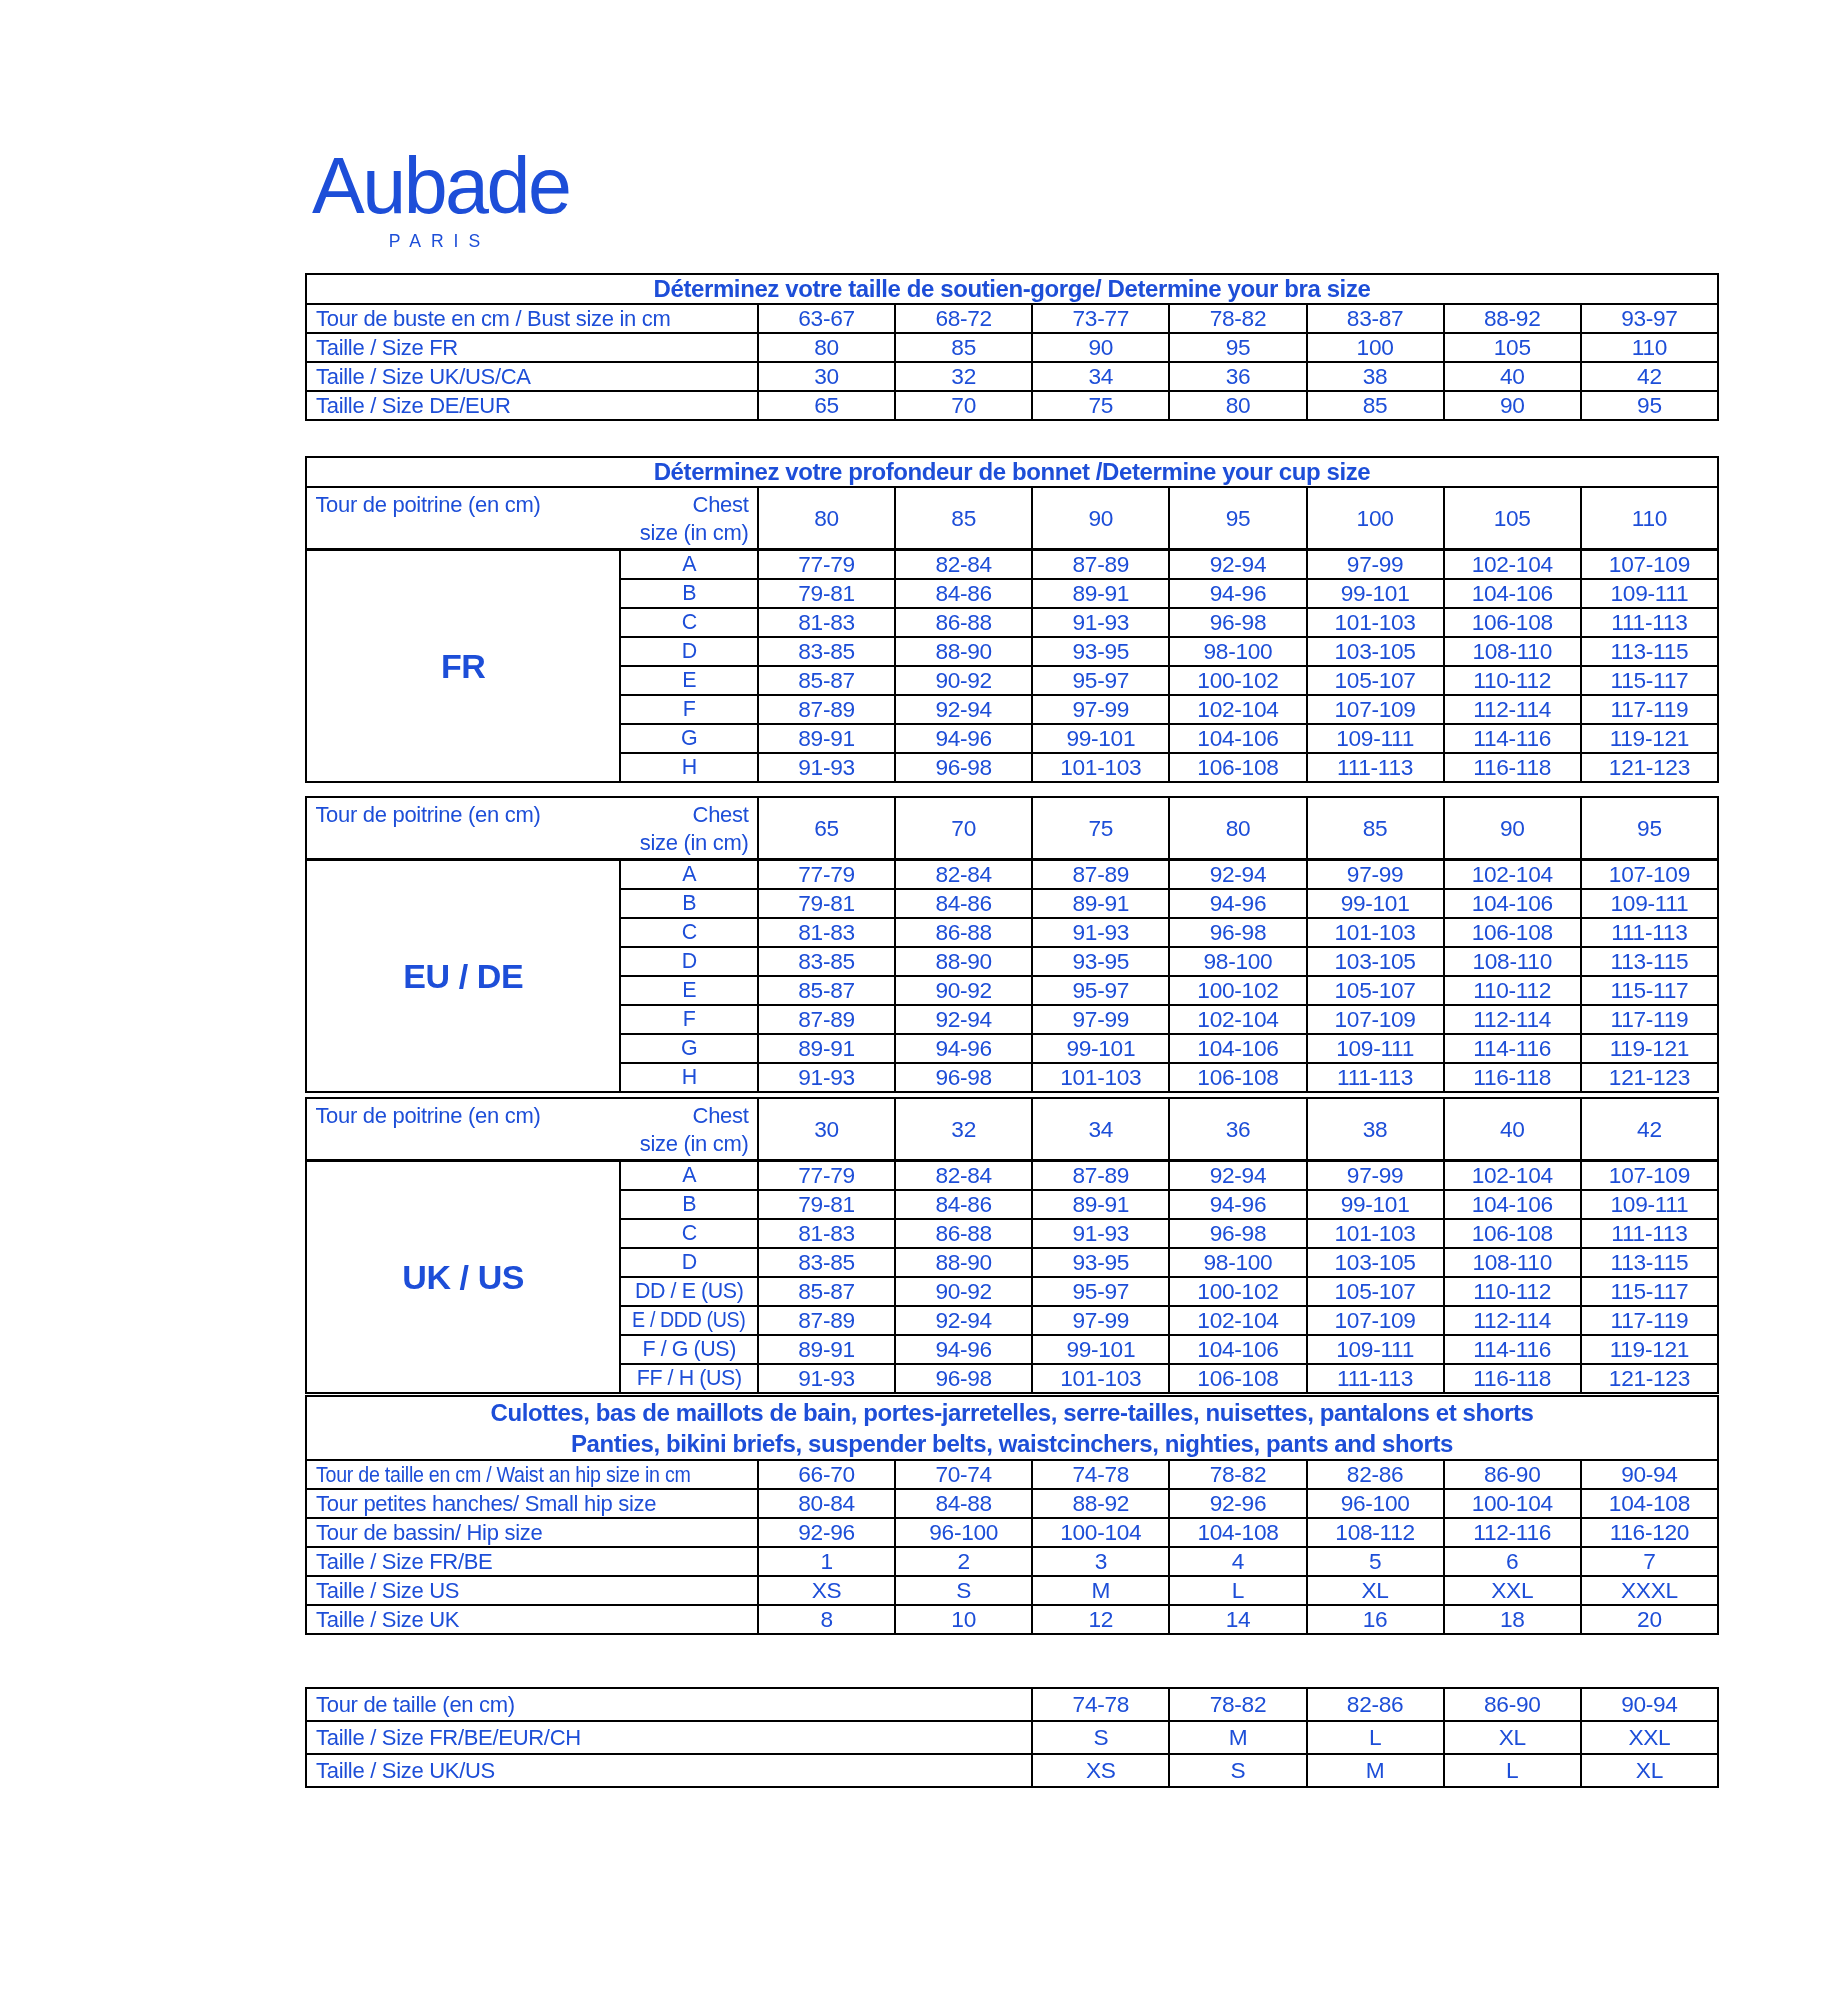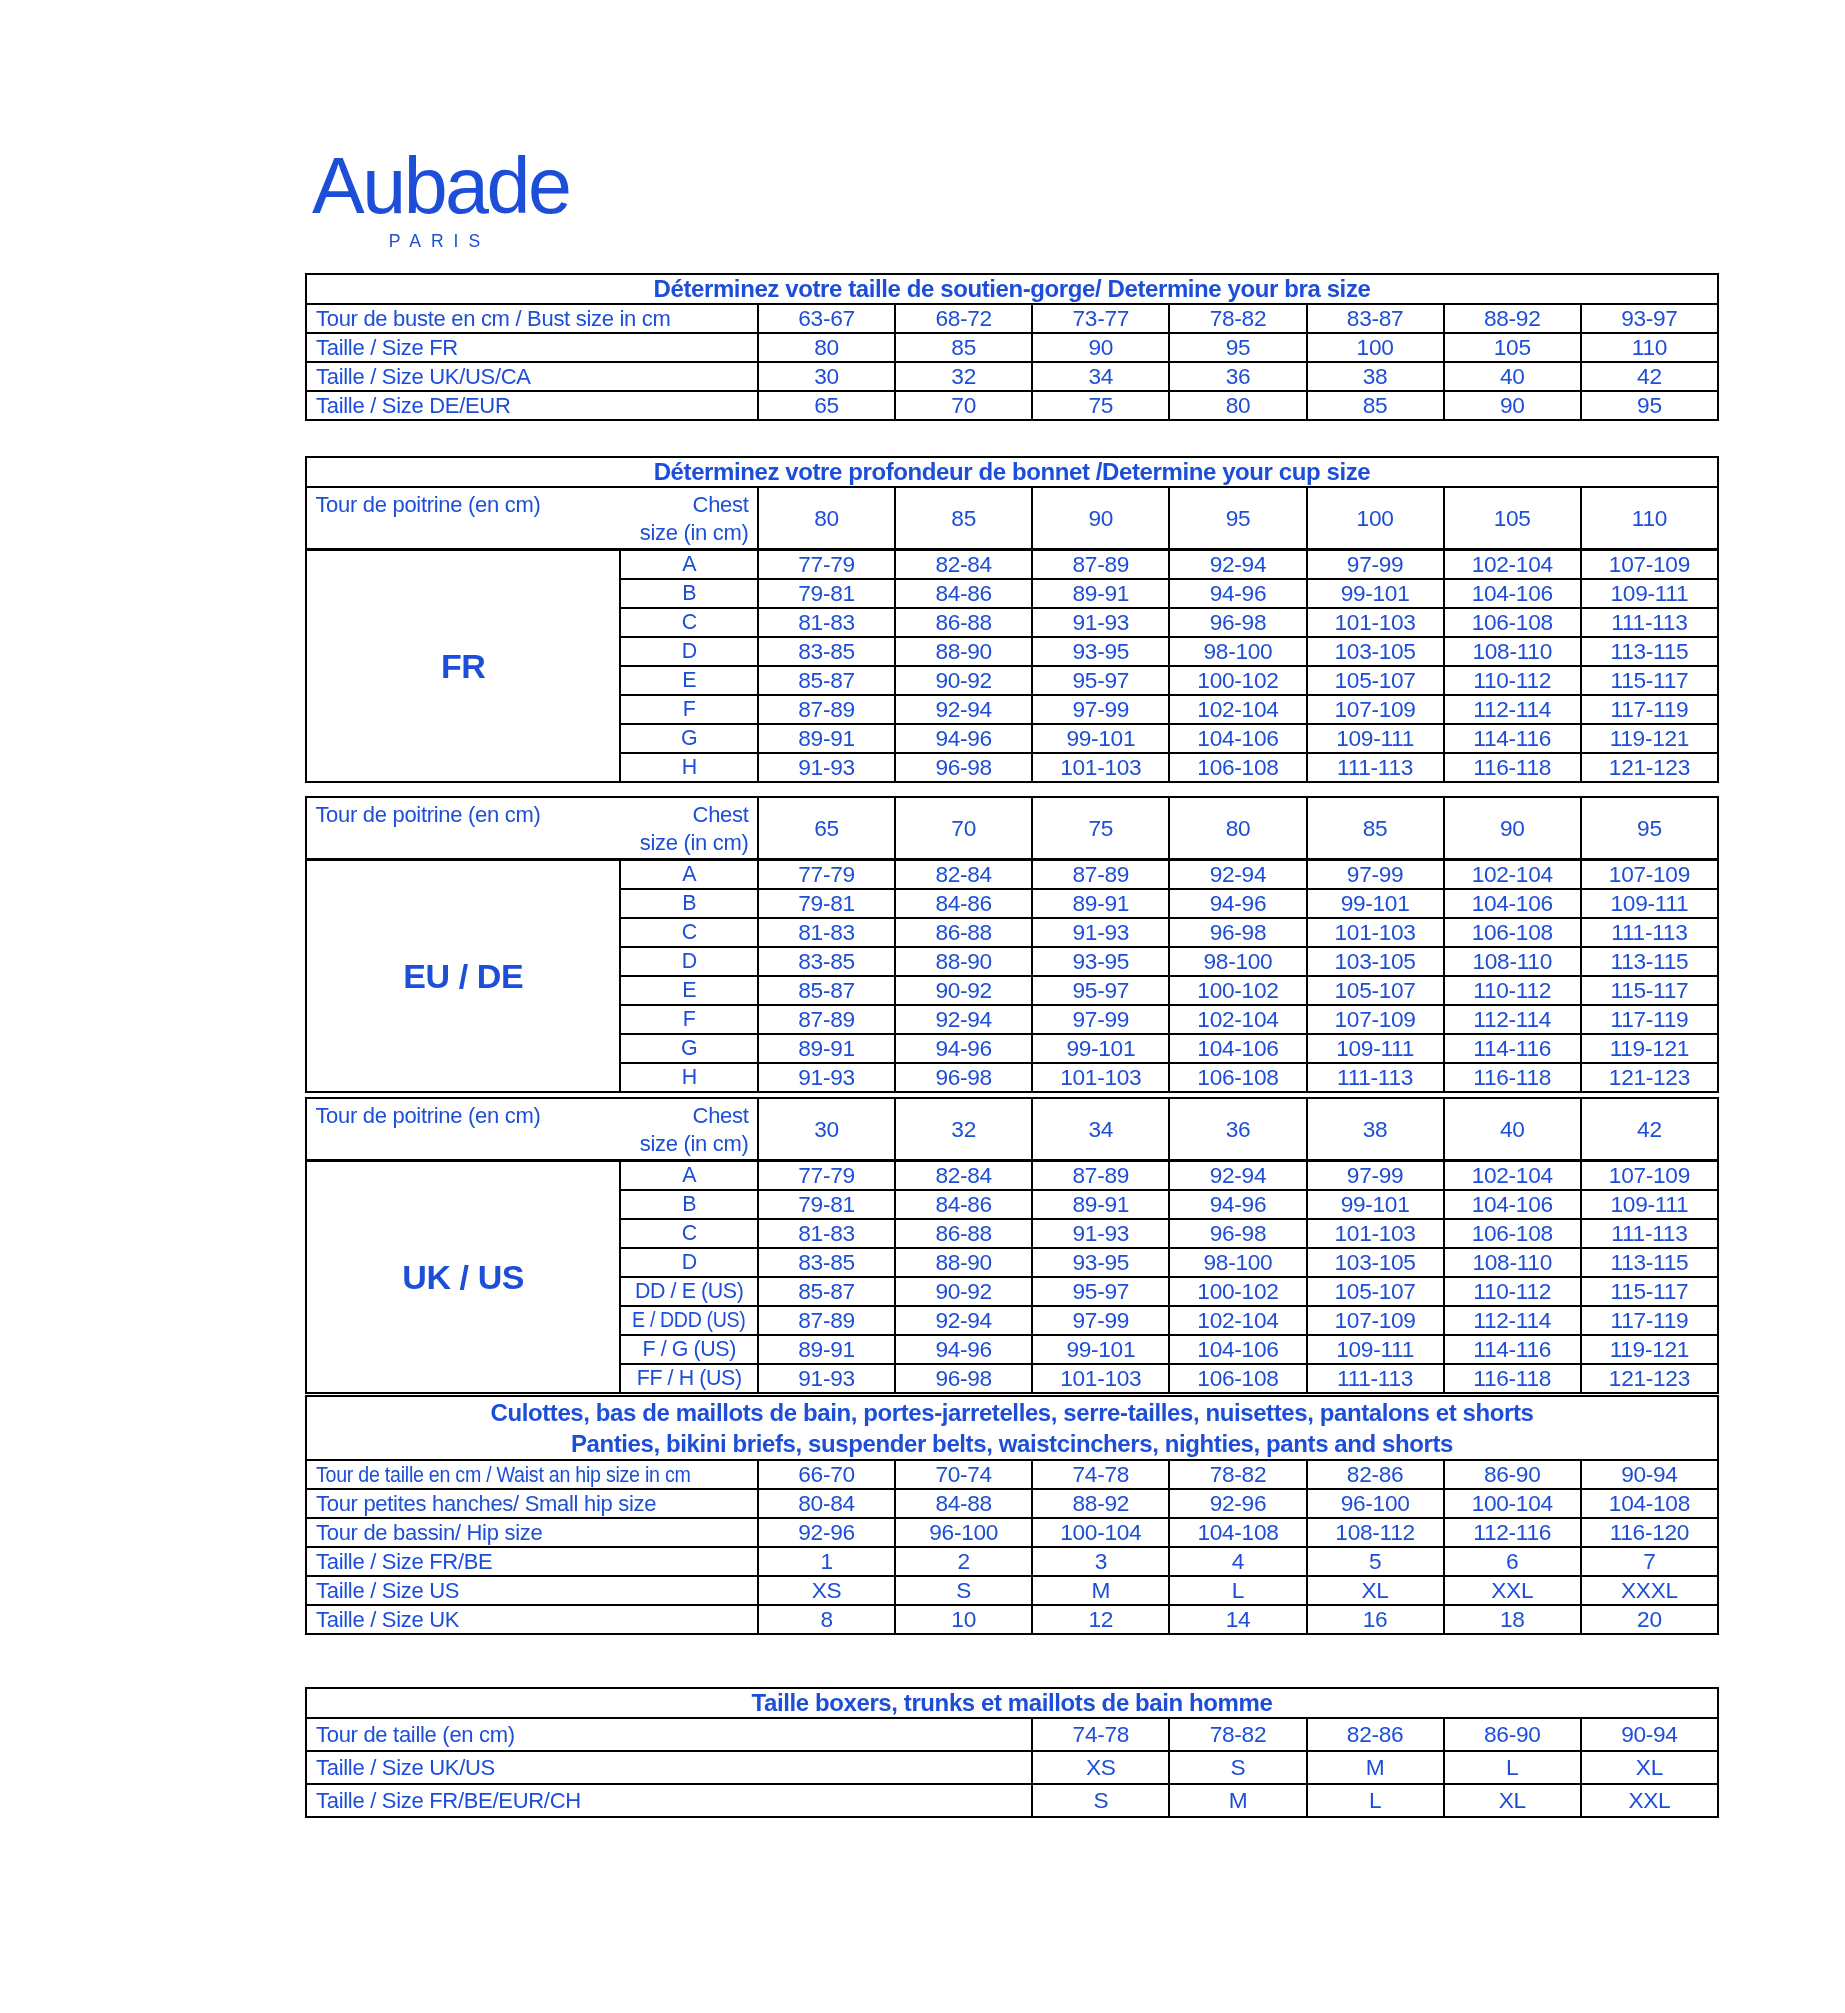--- a/index.html
+++ b/index.html
@@ -550,45 +550,42 @@
       <table class="sheet-table">
         <colgroup>
           <col style="width: 51.44%;">
           <col style="width: 9.713%;">
           <col style="width: 9.713%;">
           <col style="width: 9.713%;">
           <col style="width: 9.713%;">
           <col style="width: 9.713%;">
         </colgroup>
         <tbody>
-          <tr style="height: 29px;">
-            <td class="title" colspan="6"><span class="fit">Taille boxers, trunks et maillots de bain homme</span></td>
-          </tr>
           <tr style="height: 33px;">
             <td class="lbl"><span class="fit">Tour de taille (en cm)</span></td>
             <td class="val"><span class="fit">74-78</span></td>
             <td class="val"><span class="fit">78-82</span></td>
             <td class="val"><span class="fit">82-86</span></td>
             <td class="val"><span class="fit">86-90</span></td>
             <td class="val"><span class="fit">90-94</span></td>
           </tr>
           <tr style="height: 33px;">
+            <td class="lbl"><span class="fit">Taille / Size FR/BE/EUR/CH</span></td>
+            <td class="val"><span class="fit">S</span></td>
+            <td class="val"><span class="fit">M</span></td>
+            <td class="val"><span class="fit">L</span></td>
+            <td class="val"><span class="fit">XL</span></td>
+            <td class="val"><span class="fit">XXL</span></td>
+          </tr>
+          <tr style="height: 33px;">
             <td class="lbl"><span class="fit">Taille / Size UK/US</span></td>
             <td class="val"><span class="fit">XS</span></td>
             <td class="val"><span class="fit">S</span></td>
             <td class="val"><span class="fit">M</span></td>
             <td class="val"><span class="fit">L</span></td>
             <td class="val"><span class="fit">XL</span></td>
           </tr>
-          <tr style="height: 33px;">
-            <td class="lbl"><span class="fit">Taille / Size FR/BE/EUR/CH</span></td>
-            <td class="val"><span class="fit">S</span></td>
-            <td class="val"><span class="fit">M</span></td>
-            <td class="val"><span class="fit">L</span></td>
-            <td class="val"><span class="fit">XL</span></td>
-            <td class="val"><span class="fit">XXL</span></td>
-          </tr>
         </tbody>
       </table>
     </div>
 
 </div>
 
 
 </body></html>

